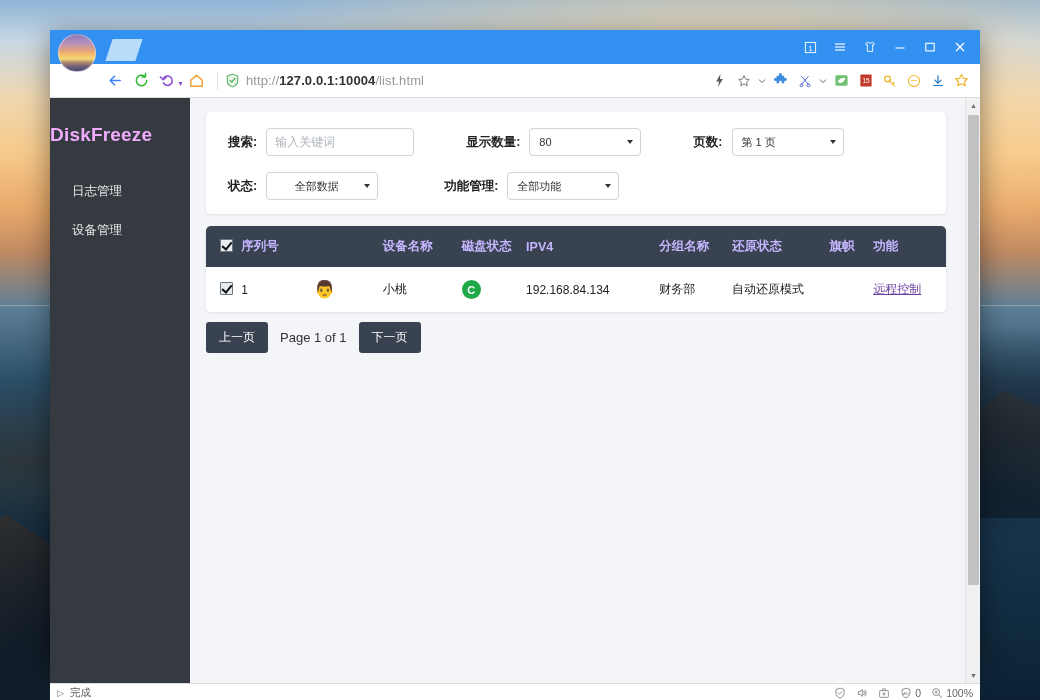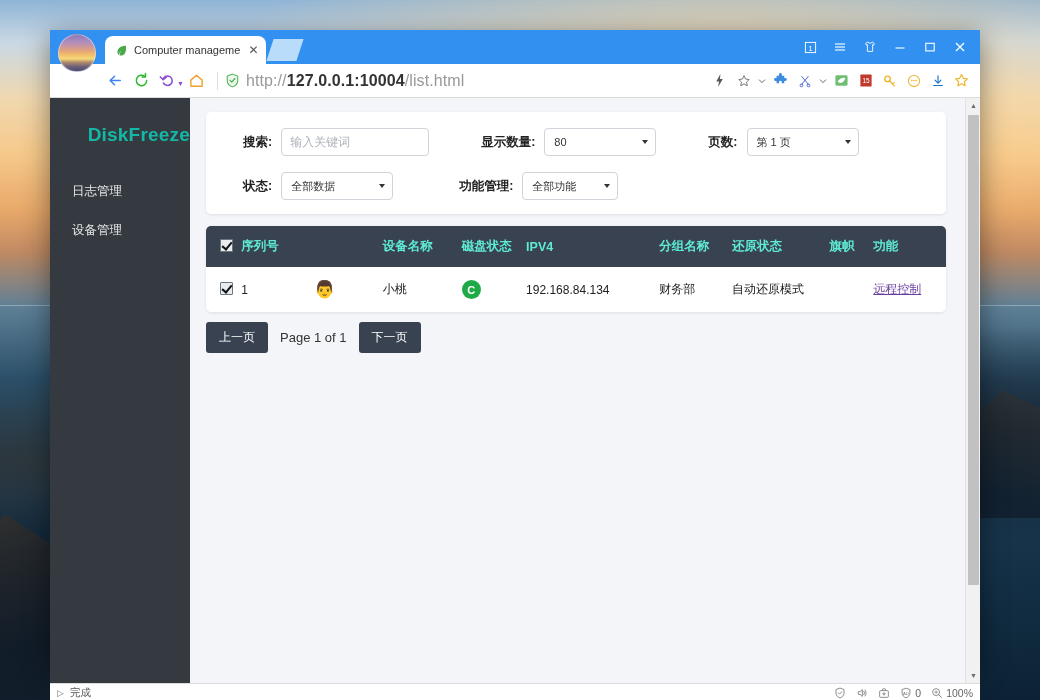--- a/index.html
+++ b/index.html
@@ -124,60 +124,60 @@
     height: 34px; background: #fff; display: flex; align-items: center;
     padding: 0 8px 0 52px; border-bottom: 1px solid #dcdcdc;
     position: relative;
   }
   .nav-btn { width: 26px; height: 26px; display:flex; align-items:center; justify-content:center; }
   .nav-btn svg { display:block; }
   .dropcaret { font-size: 7px; color: #8a4fd3; margin-left: -3px; margin-top: 6px; }
   .tb-sep { width:1px; height:18px; background:#dfdfdf; margin: 0 7px; }
   .urlbar { display: flex; align-items: center; gap: 6px; flex: 1; }
   .url-shield { width: 15px; height: 15px; }
-  .url-text { font-size: 16px; color: #999; letter-spacing: .1px; }
+  .url-text { font-size: 13px; color: #999; letter-spacing: .1px; }
   .url-text b { color: #333; font-weight: 600; }
   .tb-icons { display: flex; align-items: center; gap: 3px; }
   .tb-ic { width: 21px; height: 22px; display:flex; align-items:center; justify-content:center; }
   .tb-ic svg { display: block; }
 
   
   .viewport {
     position: relative;
     height: 585px;
     display: flex;
     background: #f4f5f8;
     overflow: hidden;
   }
   .sidebar {
     width: 140px; flex: 0 0 140px; background: #343a40; color: #fff;
     padding-top: 26px;
   }
   .brand {
-    font-size: 19px; font-weight: bold; color: #14b8a6;
-    text-align: right; letter-spacing: .2px; margin-bottom: 26px; margin-left: 20px;
+    font-size: 19px; font-weight: bold; color: #f0abfc;
+    text-align: left; letter-spacing: .2px; margin-bottom: 26px;
   }
   .nav-item {
     font-size: 12.5px; color: #e6e6e6; padding: 11px 0 11px 22px;
   }
 
   .content {
     flex: 1; padding: 14px 16px 0 16px; overflow: hidden;
     position: relative;
   }
   .content-inner { width: 740px; }
 
   .card {
     background: #fff; border-radius: 5px;
     box-shadow: 0 1px 3px rgba(0,0,0,.09);
   }
 
   
   .filters { padding: 16px 0 14px 0; margin-bottom: 12px; }
-  .filter-row { display: flex; align-items: center; padding-left: 37px; }
+  .filter-row { display: flex; align-items: center; padding-left: 22px; }
   .filter-row + .filter-row { margin-top: 16px; }
   .fg { display: flex; align-items: center; }
   .fg-label {
     font-size: 12.5px; color: #222; font-weight: bold; white-space: nowrap; margin-right: 9px;
   }
   .txtinput {
     width: 148px; height: 28px; border: 1px solid #ced4da; border-radius: 4px;
     font-size: 12px; color: #333; padding: 0 8px;
     font-family: "Liberation Sans", sans-serif; background: #fff;
   }
@@ -187,31 +187,31 @@
     background: #fff; position: relative; display: flex; align-items: center;
     padding: 0 20px 0 9px; font-size: 11px; color: #333;
   }
   .sel .caret {
     position: absolute; right: 7px; top: 50%; transform: translateY(-50%);
     width: 0; height: 0; border-left: 3.5px solid transparent;
     border-right: 3.5px solid transparent; border-top: 4.5px solid #333;
   }
   .sel.w-count { width: 112px; }
   .sel.w-page  { width: 112px; }
-  .sel.w-state { width: 112px; }
-  .sel.w-func  { width: 96px; }
+  .sel.w-state { width: 112px; justify-content: center; }
+  .sel.w-func  { width: 112px; }
   .gap-a { width: 52px; }
   .gap-b { width: 52px; }
   .gap-c { width: 66px; }
 
   
   .tablecard { overflow: hidden; }
   table.grid { width: 100%; border-collapse: collapse; }
   table.grid thead th {
-    background: #384251; color: #5eead4; font-size: 12.5px; font-weight: bold;
+    background: #384251; color: #c4b5fd; font-size: 12.5px; font-weight: bold;
     text-align: left; padding: 12px 0; white-space: nowrap;
   }
   table.grid tbody td {
     background: #fff; font-size: 12px; color: #222; padding: 13px 0;
     white-space: nowrap; vertical-align: middle;
   }
   .c-chk   { width: 34px; padding-left: 14px !important; }
   .c-seq   { width: 70px; }
   .c-ava   { width: 66px; }
   .c-name  { width: 76px; margin-left: 24px; }
@@ -289,29 +289,20 @@
   <div class="cliff-right"></div>
   <div class="cliff-left"></div>
 </div>
 
 <div id="browser-window">
 
   <div class="titlebar">
     <div class="profile-avatar"></div>
 
     <div class="tabstrip">
-      <div class="tab">
-        <span class="tab-favicon">
-          <svg width="13" height="13" viewBox="0 0 16 16">
-            <path d="M13.5 2C8 2 3.2 4.5 3 9.6c-.1 1.8.7 3.3 1.6 4.1.3-2 1.4-4.3 3.5-5.8-1.5 1.6-2.4 3.6-2.6 5.9 1.9.7 4.3.3 5.9-1.3C13.6 10 14 5.6 13.5 2z" fill="#4aa74a"></path>
-          </svg>
-        </span>
-        <span class="tab-title">Computer manageme</span>
-        <span class="tab-close">✕</span>
-      </div>
       <div class="newtab-shape"></div>
     </div>
 
     <div class="win-controls">
       <div class="win-btn">
         <svg width="13" height="13" viewBox="0 0 14 14">
           <rect x="1.5" y="1.5" width="11" height="11" fill="none" stroke="#fff" stroke-width="1"></rect>
           <text x="7" y="10.5" font-size="8" fill="#fff" text-anchor="middle" font-family="Liberation Sans, sans-serif">1</text>
         </svg>
       </div>

